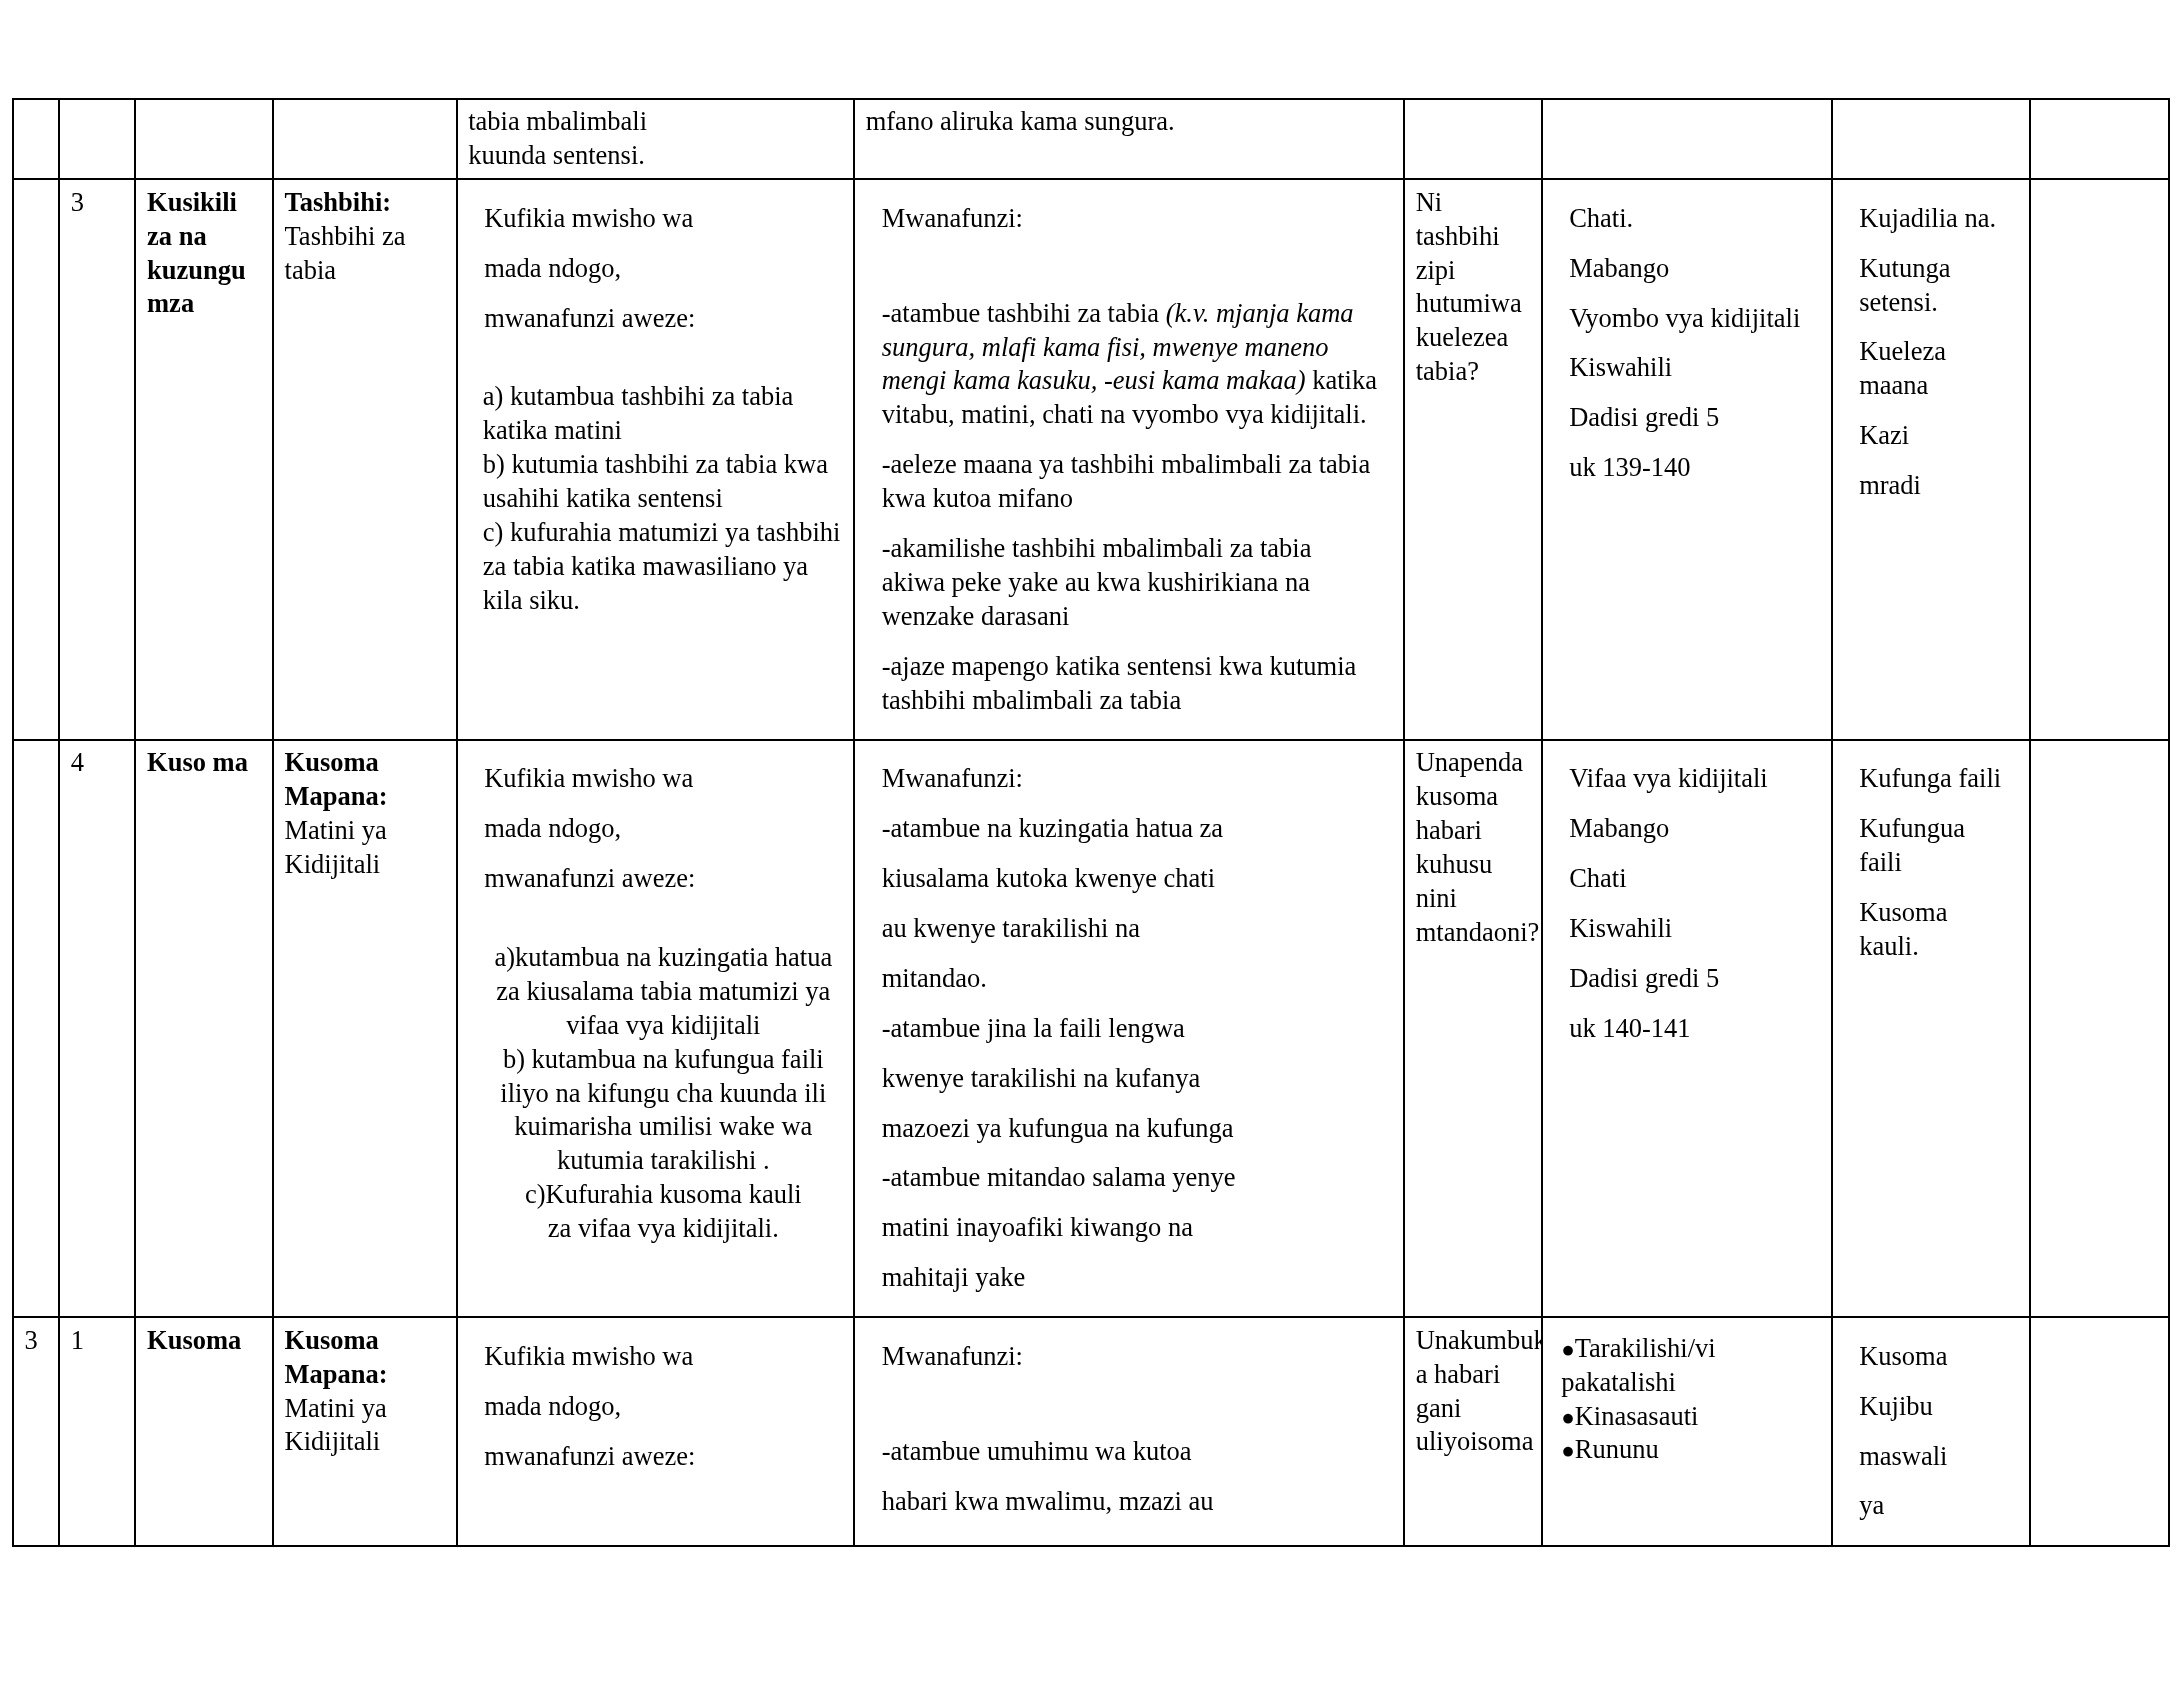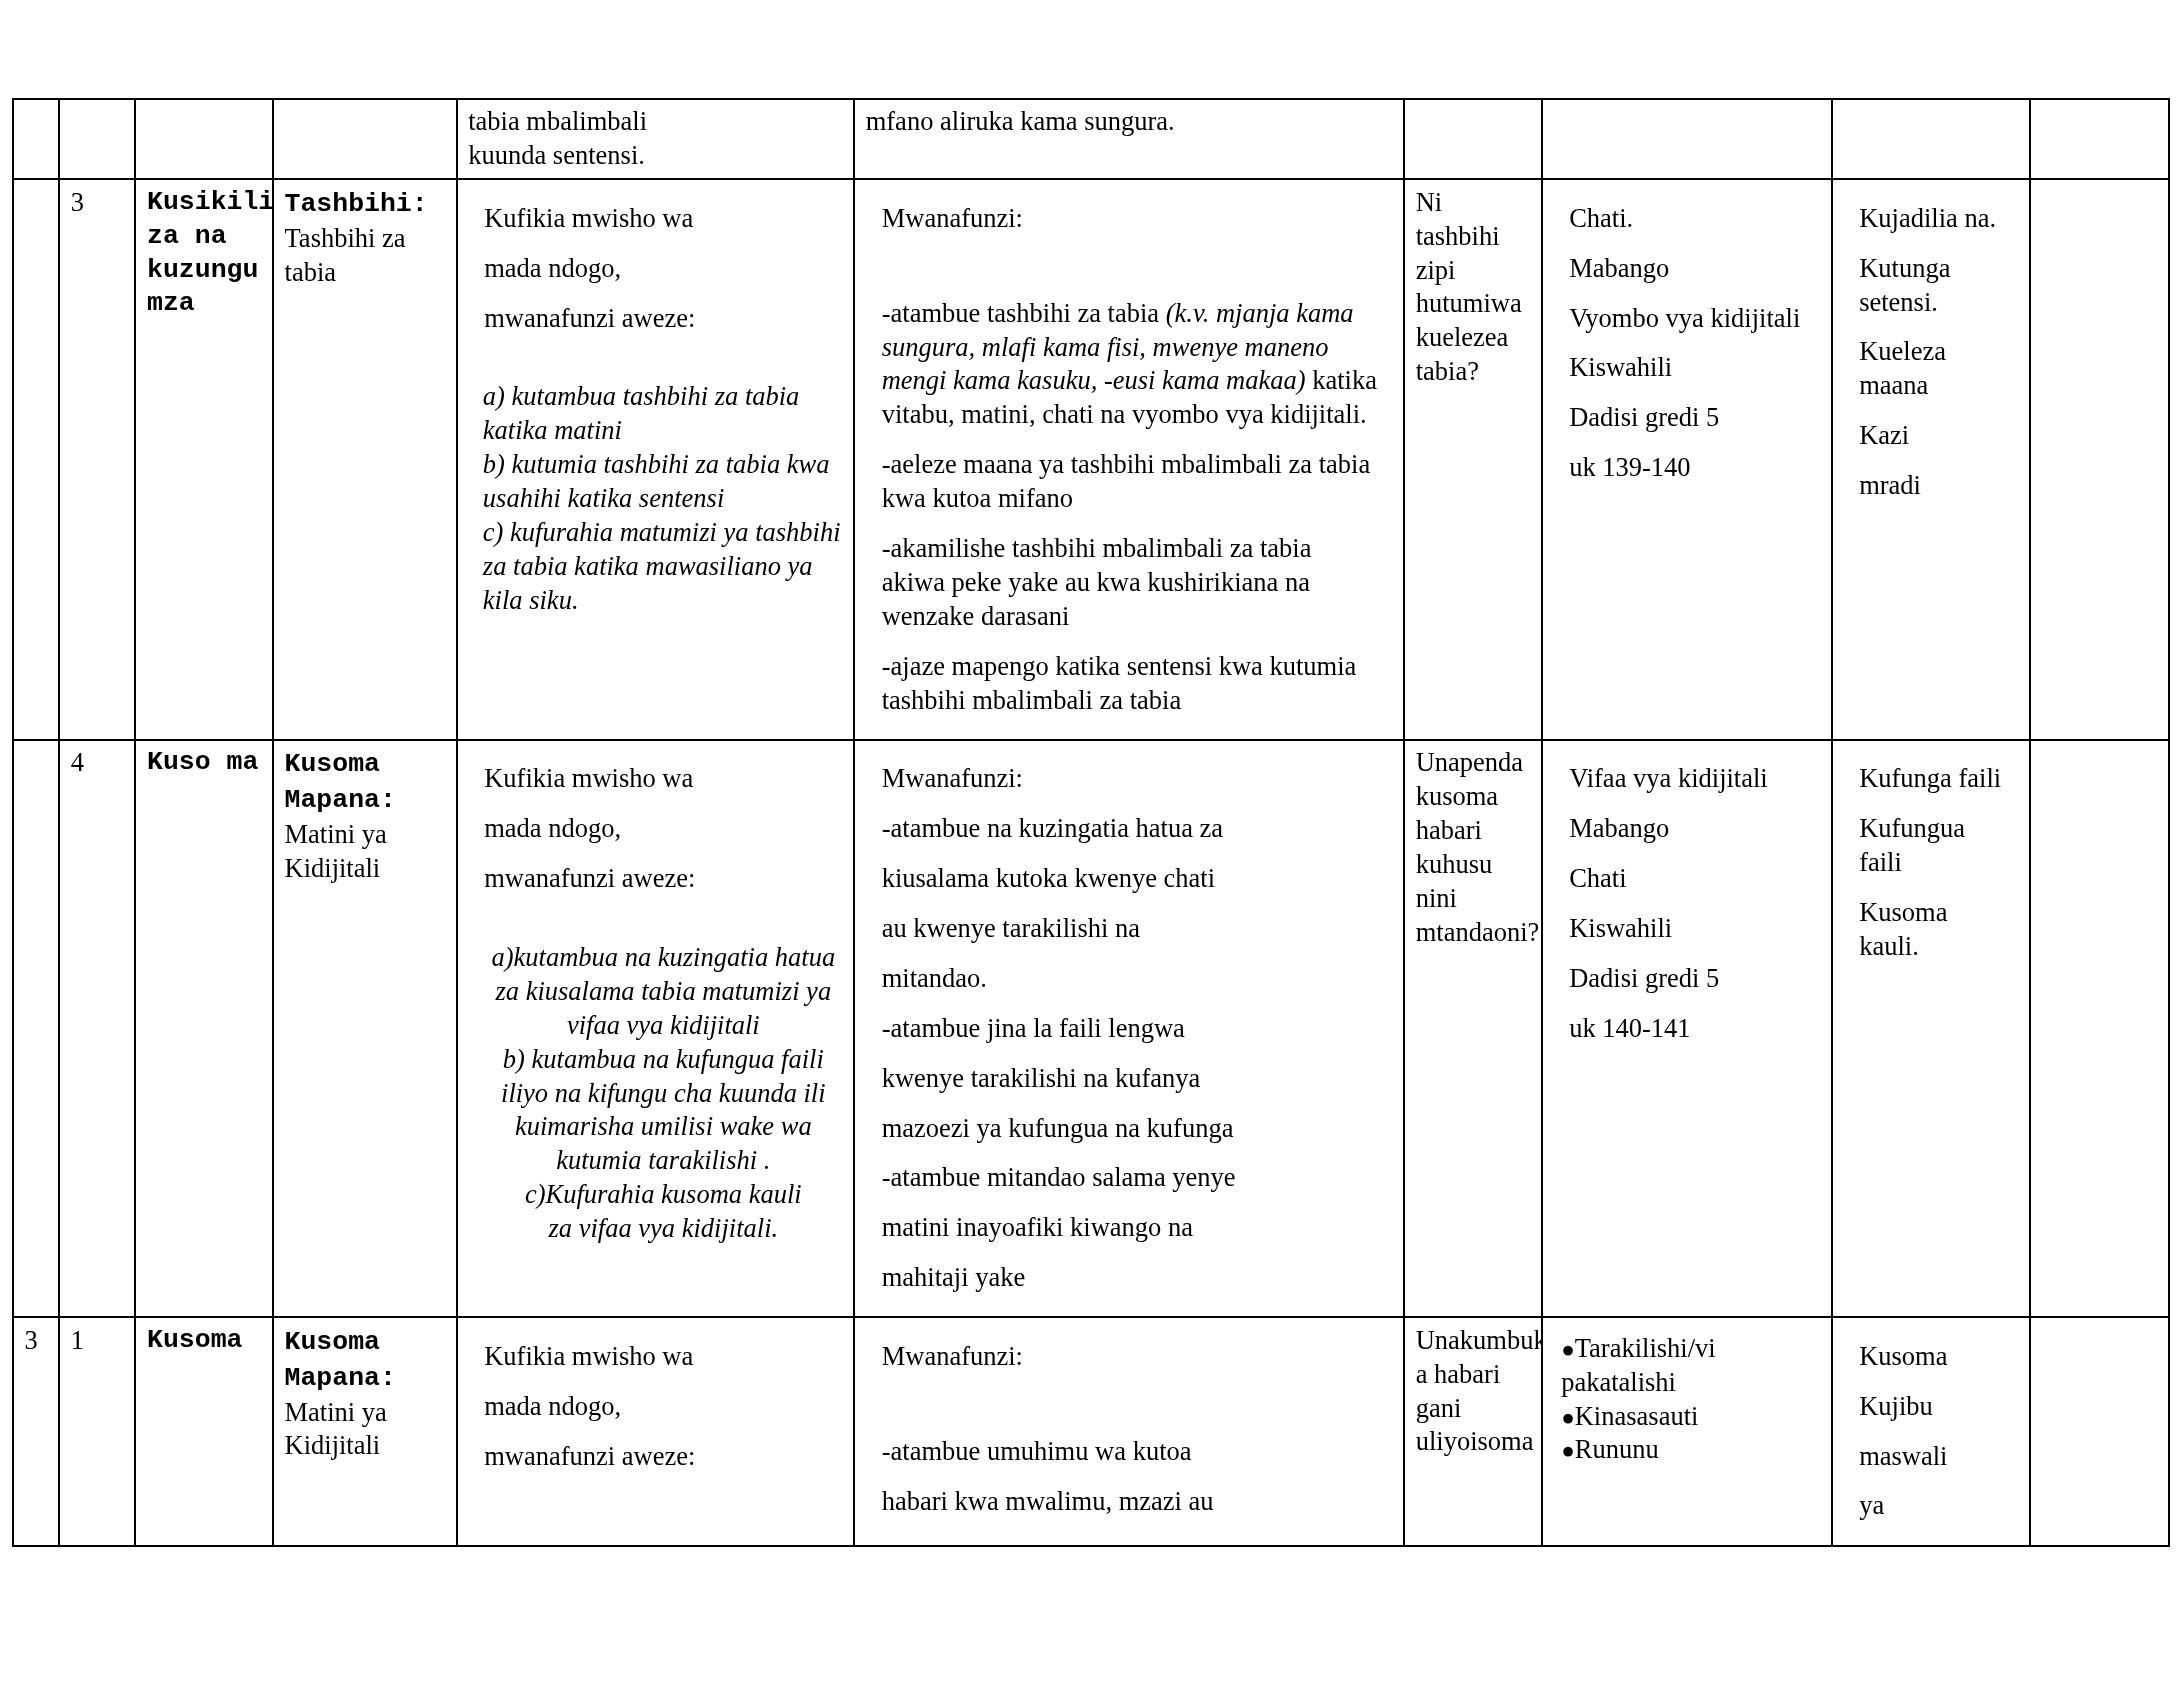--- a/index.html
+++ b/index.html
@@ -47,30 +47,29 @@
   col.c-strand  { width: 119px; }
   col.c-substr  { width: 159px; }
   col.c-outcome { width: 344px; }
   col.c-exp     { width: 476px; }
   col.c-kiq     { width: 119px; }
   col.c-learn   { width: 251px; }
   col.c-assess  { width: 172px; }
   col.c-ref     { width: 120px; }
 
   .cell-num      { text-align: left; padding-left: 14.6px; }
-  .bold          { font-weight: bold; font-family: Liberation Mono, monospace; }
+  .bold          { font-weight: bold; }
   .ital          { font-style: italic; }
 
   .para          { margin: 0; }
   .spacer        { height: 29px; }
 
   .hang {
     margin: 0;
     padding-left: 14.6px;
-    font-style: italic;
   }
   .tight { margin: 16px; }
 
   
   .overflow-line {
     white-space: nowrap;
     margin: 0;
     text-align: center;
   }
 

